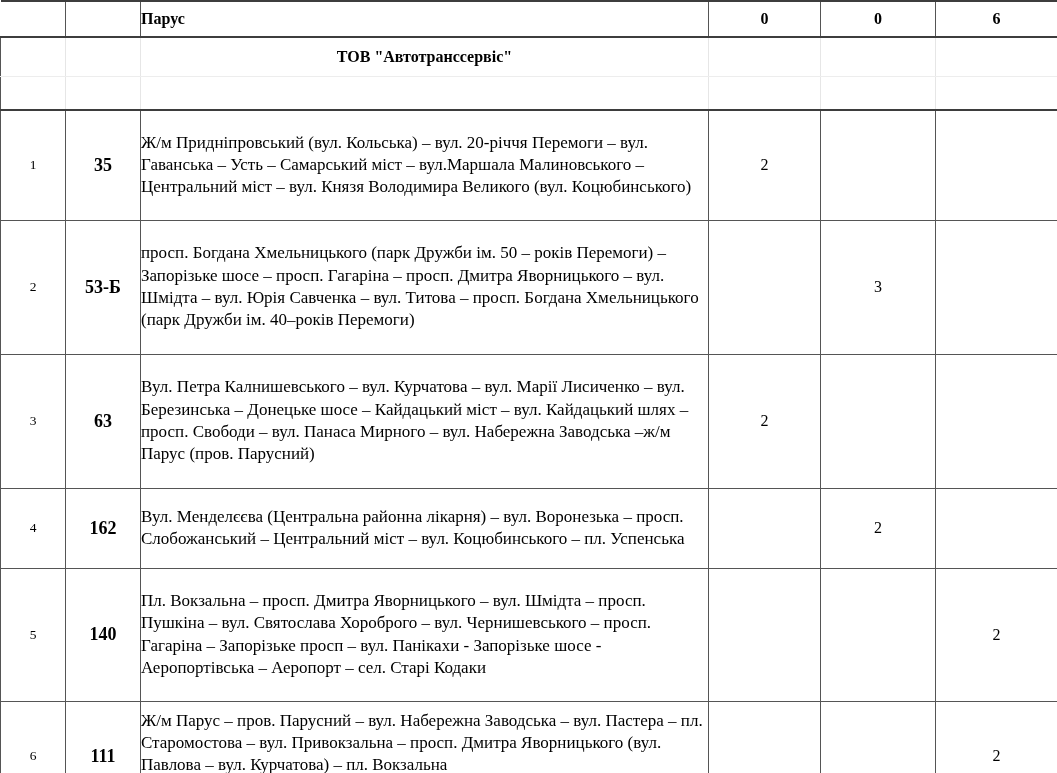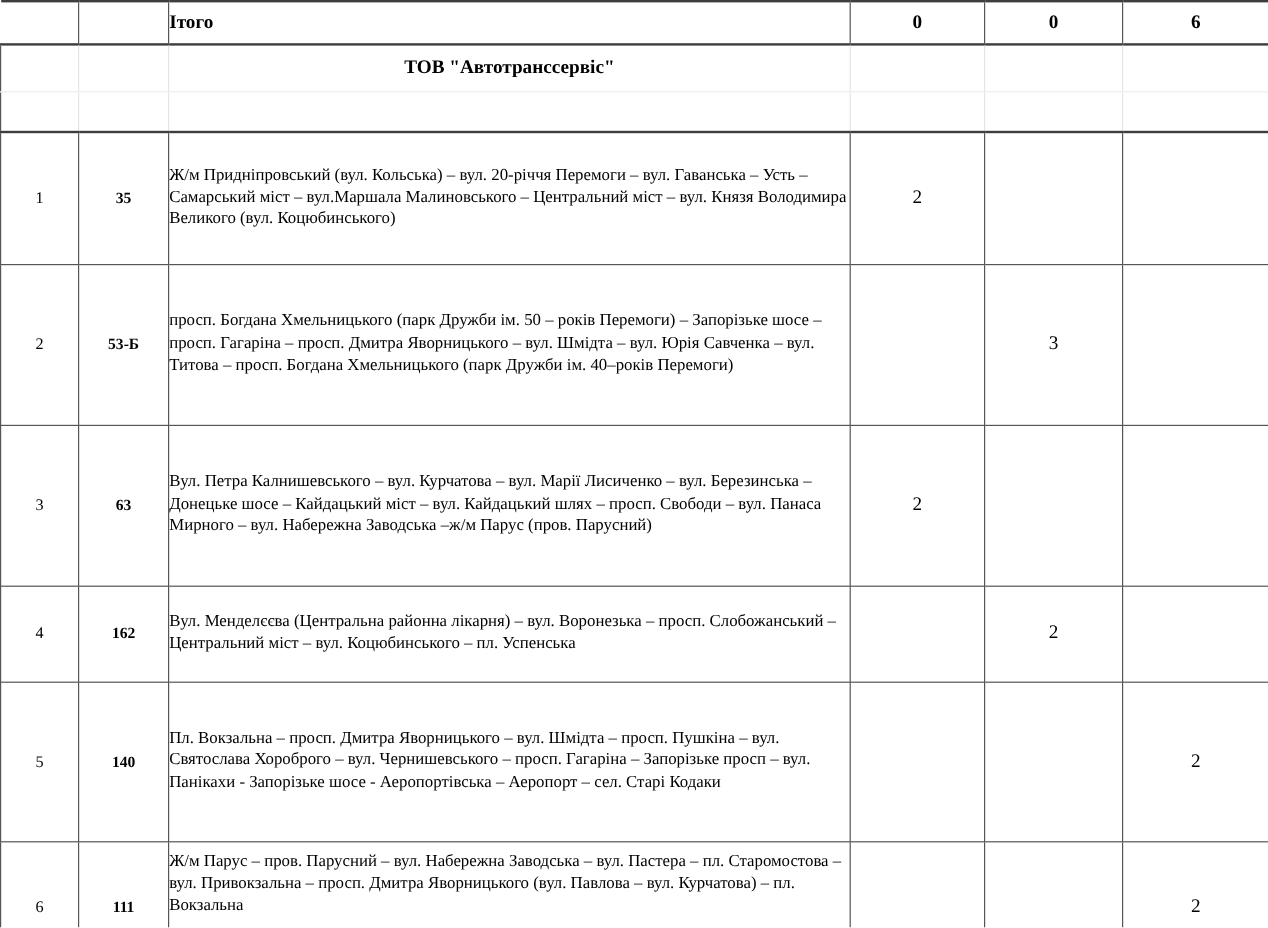--- a/index.html
+++ b/index.html
@@ -41,21 +41,21 @@
   .bt-dark  { border-top: 2px solid #3d3d3d; }
   .bb-dark  { border-bottom: 2px solid #3d3d3d; }
   .bl-med   { border-left: 1px solid #555555; }
   .br-med   { border-right: 1px solid #555555; }
   .bb-med   { border-bottom: 1px solid #555555; }
   .br-lite  { border-right: 1px solid #e6e6e6; }
   .bb-lite  { border-bottom: 1px solid #ededed; }
   .cell-desc {
     text-align: left;
     padding: 4px 8px 4px 10px;
-    font-size: 14px;
+    font-size: 17px;
     line-height: 1.32;
     vertical-align: middle;
   }
 
   .total-label {
     font-weight: bold;
     font-size: 16px;
     text-align: left;
     padding-left: 6px;
   }
@@ -67,21 +67,21 @@
   .company-name {
     font-weight: bold;
     font-size: 16px;
     text-align: center;
   }
   .idx {
     font-size: 13.5px;
     text-align: center;
   }
   .route-no {
-    font-size: 13px;
+    font-size: 18px;
     font-weight: bold;
     text-align: center;
   }
   .qty {
     font-size: 16px;
     text-align: center;
   }
   .clip-row .cell-desc {
     vertical-align: top;
     padding-top: 8px;
@@ -98,21 +98,21 @@
         <col class="c-desc">
       <col class="c-v1">
         <col class="c-v2">
         <col class="c-v3">
     </colgroup>
     <tbody>
 
       <tr style="height:36px;">
         <td class="bt-dark bb-dark br-med"></td>
         <td class="bt-dark bb-dark br-med"></td>
-        <td class="bt-dark bb-dark bl-med br-med total-label">Ітого</td>
+        <td class="bt-dark bb-dark bl-med br-med total-label">Парус</td>
         <td class="bt-dark bb-dark bl-med br-med total-val">0</td>
         <td class="bt-dark bb-dark br-med total-val">0</td>
         <td class="bt-dark bb-dark br-med total-val">6</td>
       </tr>
 
       <tr style="height:39px;">
         <td class="bb-lite br-lite bl-med"></td>
         <td class="bb-lite br-lite"></td>
         <td class="bb-lite br-lite company-name">ТОВ "Автотранссервіс"</td>
         <td class="bb-lite br-lite"></td>

